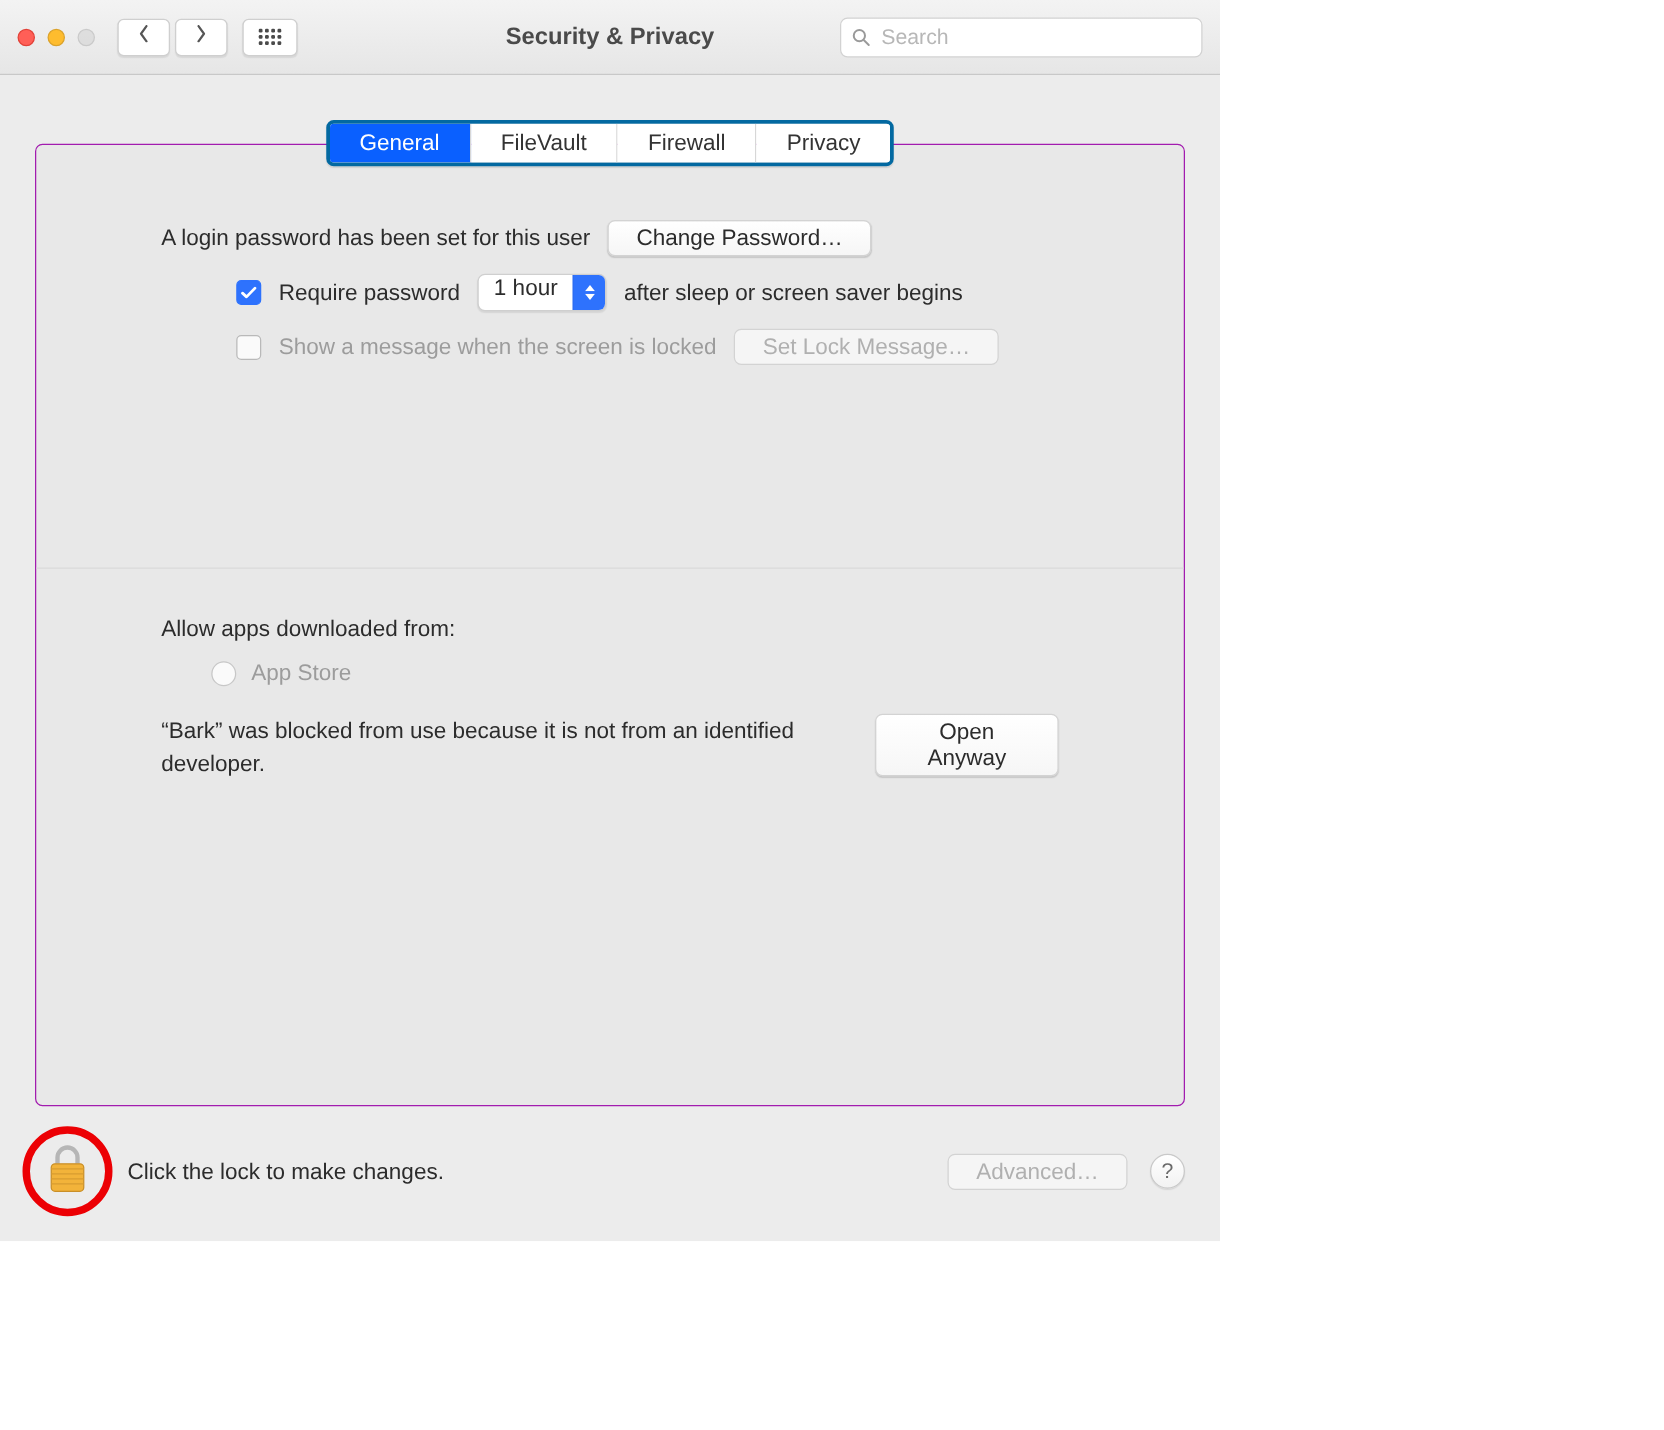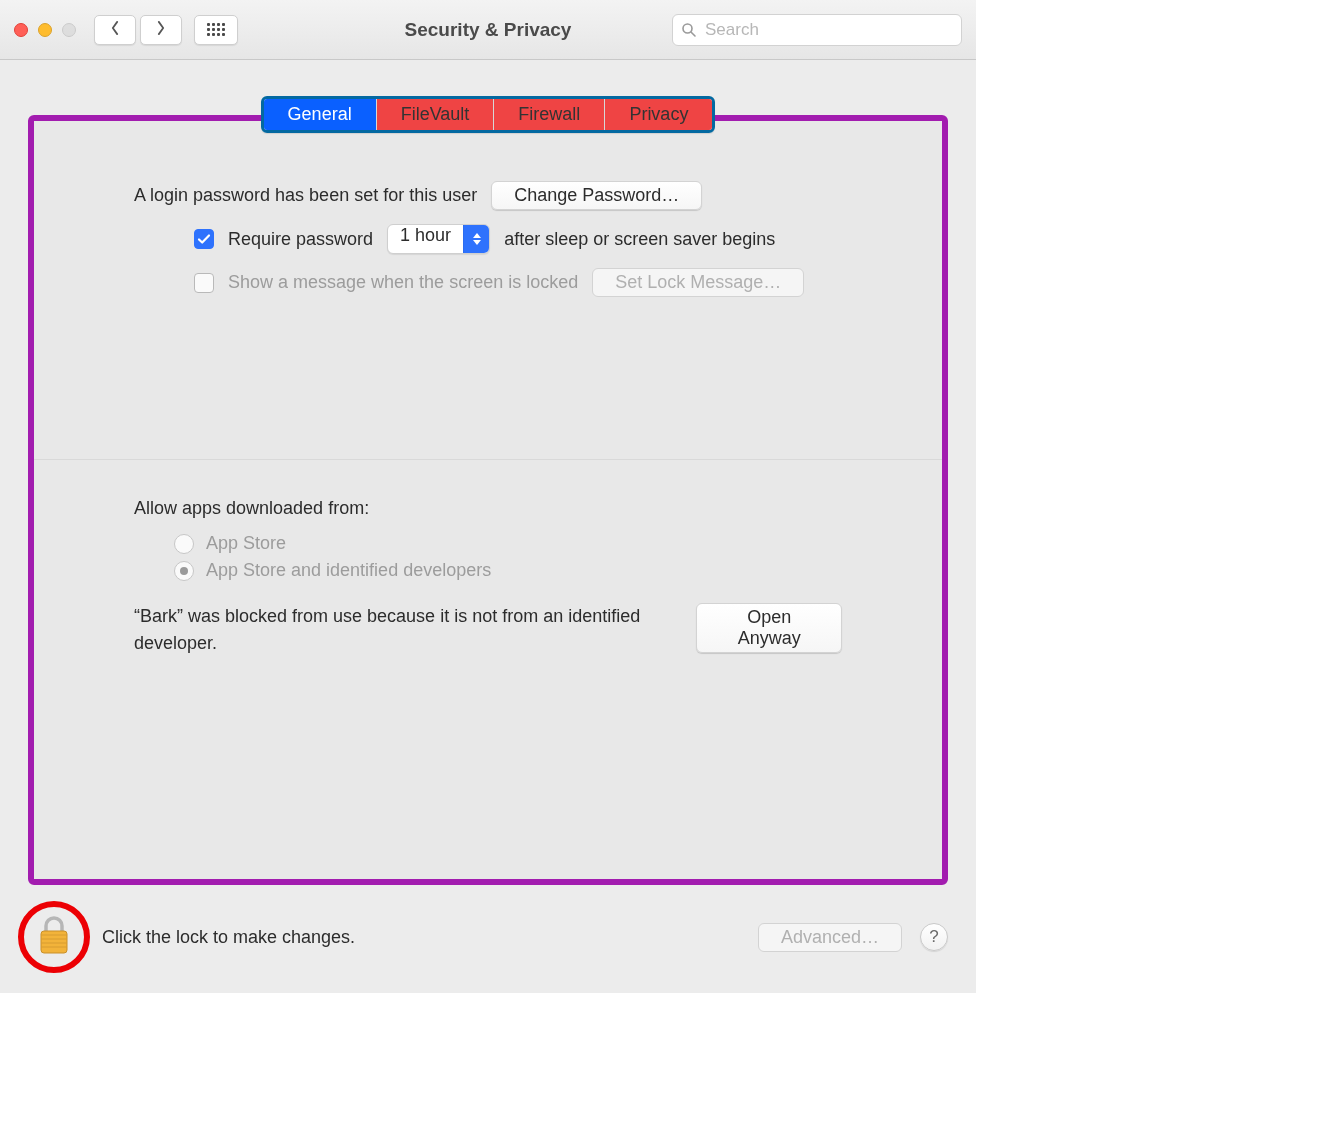--- a/index.html
+++ b/index.html
@@ -81,28 +81,28 @@
   .content {
     padding: 36px 0 0 0;
     position: relative;
   }
   .tabs {
     display:flex; justify-content:center; margin:0 auto;
     position: relative; z-index: 2;
   }
   .tab-row { display:flex; border:3px solid #0369a1; border-radius:6px; overflow:hidden; box-shadow:0 1px 1px rgba(0,0,0,.1); }
   .tab {
-    padding:5px 24px; font-size:18px; background:#ef4444; color:#333;
+    padding:5px 24px; font-size:18px; background:#ffffff; color:#333;
     border-right:1px solid #d7d7d7; cursor:pointer;
   }
   .tab:last-child { border-right:none; }
   .tab.selected { background:var(--blue); color:#fff; }
   .panel {
     margin: -18px 28px 0 28px;
-    border:6px solid #a21caf; border-radius:6px;
+    border:1px solid #a21caf; border-radius:6px;
     background: var(--panel-bg);
     padding: 60px 100px 48px 100px;
     min-height: 770px;
     position:relative;
   }
   .row { display:flex; align-items:center; gap:14px; margin-bottom:14px; font-size:18px; }
   .std-btn {
     background: linear-gradient(#ffffff,#f6f6f6);
     border:1px solid var(--btn-border); border-radius:6px;
     padding: 3px 22px; font-size:18px; color:#2c2c2c;
@@ -264,26 +264,20 @@
       </div>
 
 
       <div style="height:120px"></div>
       <div class="divider"></div>
 
       <div class="section-label">Allow apps downloaded from:</div>
       <div class="radio-row">
         <span class="radio"></span>
         <span>App Store</span>
-      </div>
-      <div class="radio-row">
-        <span class="radio selected">
-            <span class="dot"></span>
-          </span>
-        <span>App Store and identified developers</span>
       </div>
 
       <div class="blocked-row">
         <div class="blocked-text">“Bark” was blocked from use because it is not from an identified developer.</div>
         <button class="std-btn">Open Anyway</button>
       </div>
     </div>
 
     <div class="footer">
       <div class="lock-area">

